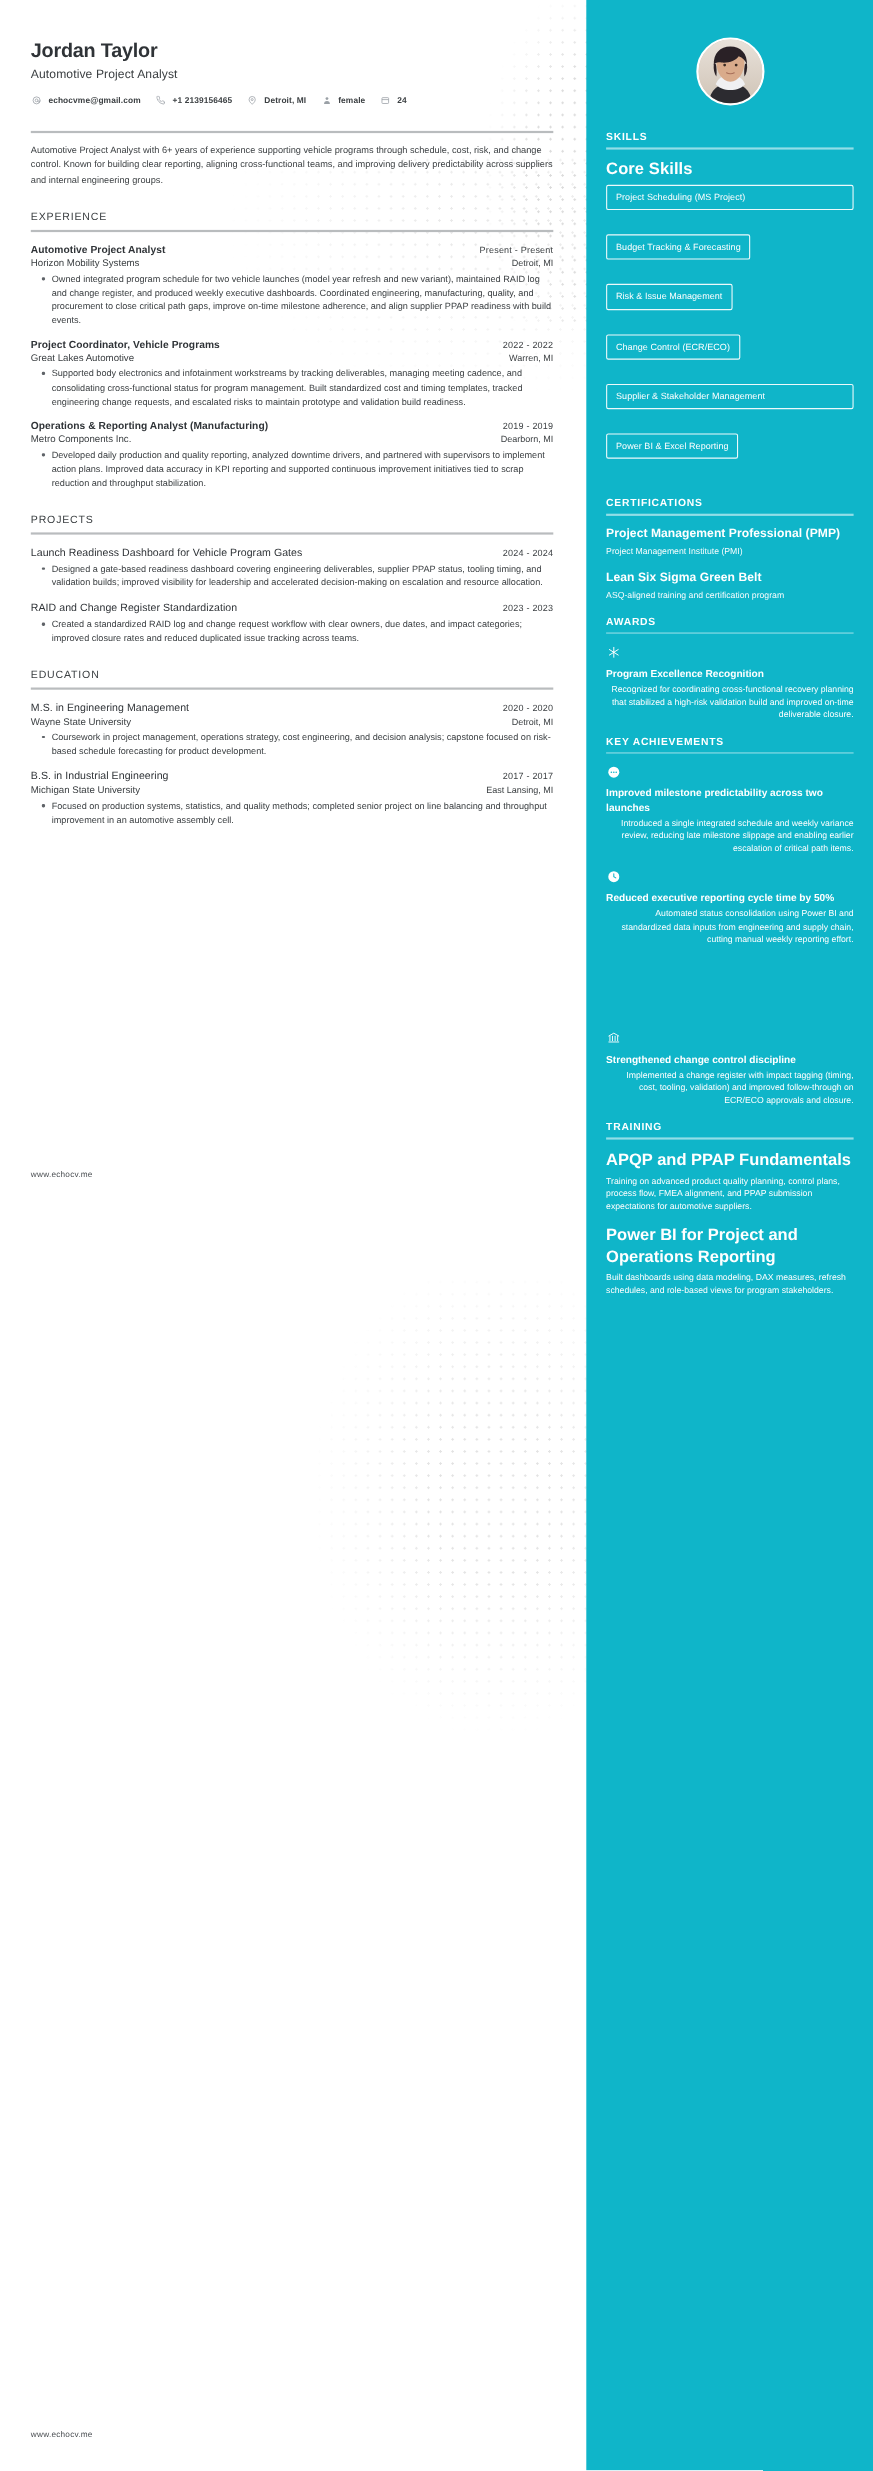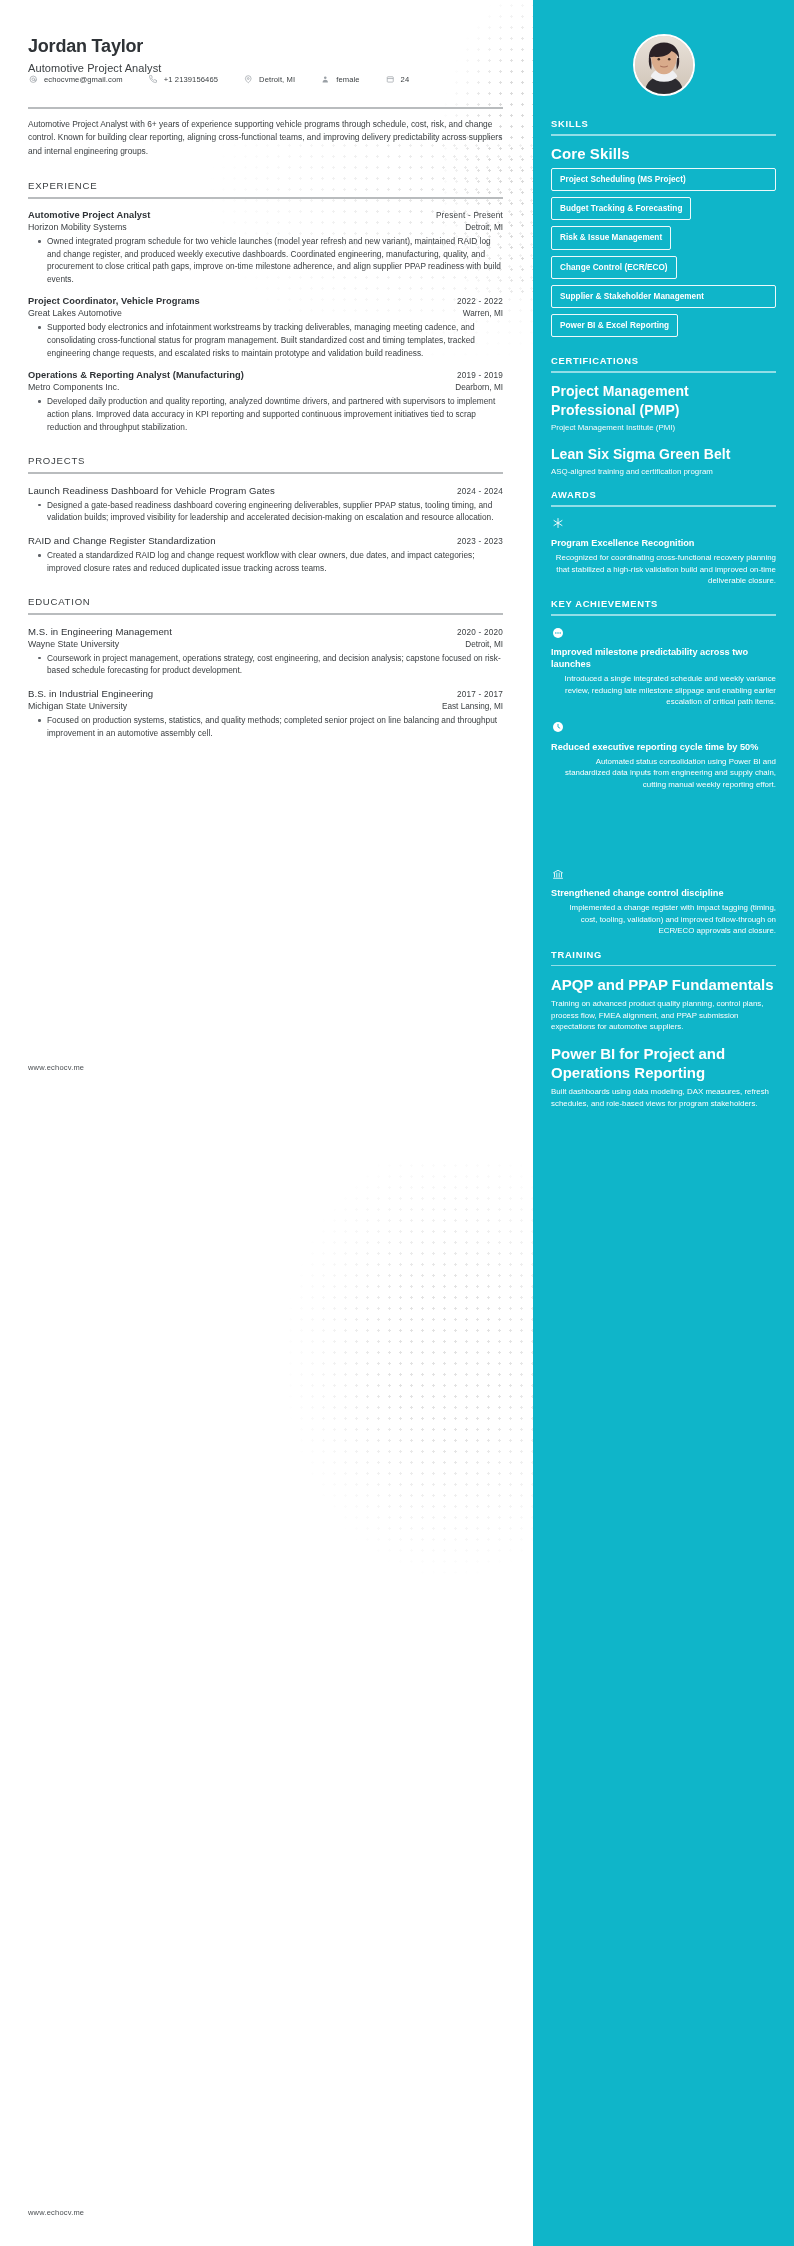--- a/index.html
+++ b/index.html
@@ -72,23 +72,24 @@
   .role {
     font-size: 11px;
     color: #3c4043;
     margin-top: 5px;
     letter-spacing: .1px;
   }
   .contact {
     display: flex;
     align-items: center;
     flex-wrap: nowrap;
-    gap: 12px;
+    gap: 0px;
+    margin-top: 12px;
     font-size: 7.6px;
-    font-weight: normal;
+    font-weight: bold;
     color: #3c4043;
     letter-spacing: .1px;
   }
   .contact .citem { display: flex; align-items: center; margin-right: 13px; white-space: nowrap; }
   .contact .citem:last-child { margin-right: 0; }
   .contact .ci-ico {
     display: inline-flex; align-items: center; justify-content: center;
     width: 11px; height: 11px; margin-right: 5px; color: #9aa0a6;
   }
   .contact svg { width: 8.5px; height: 8.5px; display: block; }
@@ -193,31 +194,31 @@
     color: #ffffff;
     margin-bottom: 6px;
     letter-spacing: .1px;
   }
   .skill-chip {
     display: inline-block;
     border: 1px solid rgba(255,255,255,.92);
     border-radius: 2px;
     color: #ffffff;
     font-size: 8.2px;
-    font-weight: bold;
+    font-weight: normal;
     line-height: 1.38;
     padding: 5px 8px;
-    margin-bottom: 6px;
+    margin-bottom: 22px;
     letter-spacing: .05px;
   }
   .chip-wide { display: block; width: 100%; }
 
   .cert { margin-bottom: 11px; }
   .cert-name {
-    font-size: 14px;
+    font-size: 11px;
     font-weight: bold;
     color: #ffffff;
     line-height: 1.33;
     letter-spacing: .05px;
   }
   .cert-issuer {
     font-size: 7.9px;
     color: #ffffff;
     line-height: 1.42;
     margin-top: 3px;

